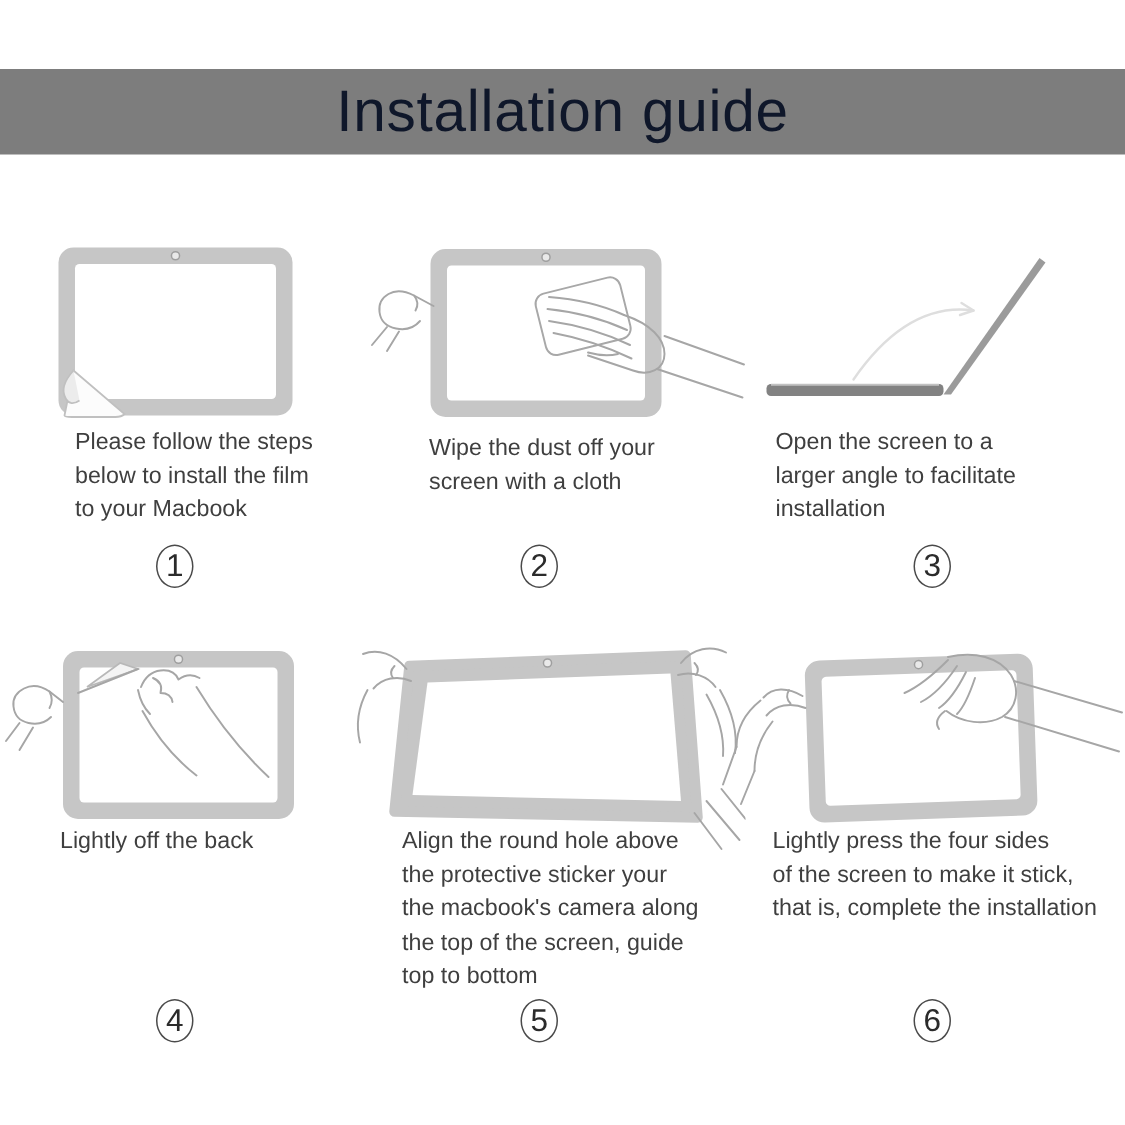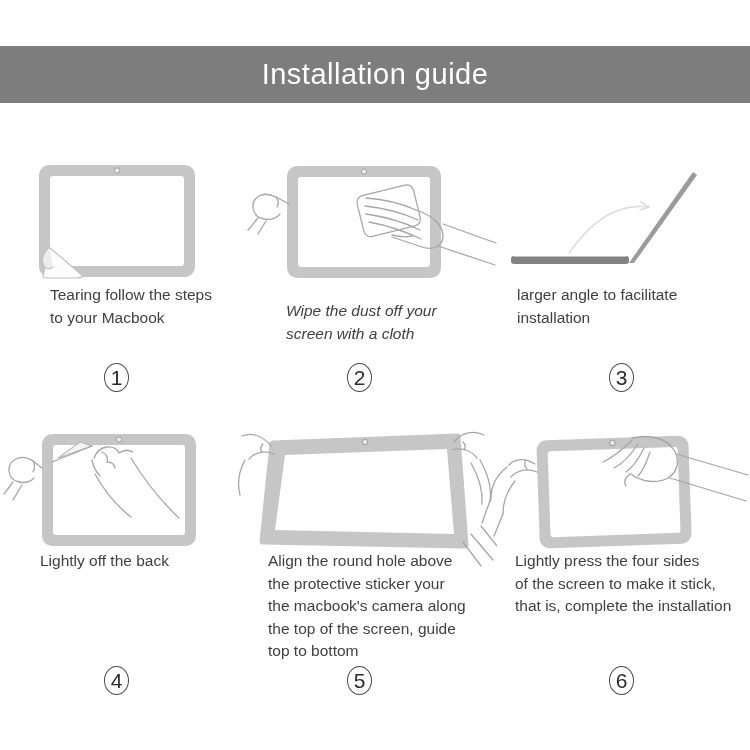--- a/index.html
+++ b/index.html
@@ -1,38 +1,38 @@
 <!DOCTYPE html>
 <html><head>
 <meta charset="utf-8">
 <style>
   html,body{margin:0;padding:0;background:#fff;}
   #page{position:relative;width:750px;height:750px;background:#ffffff;overflow:hidden;
         font-family:"Liberation Sans",sans-serif;}
   #header{position:absolute;left:0;top:46px;width:750px;height:57px;background:#7d7d7d;
           display:flex;align-items:center;justify-content:center;}
-  #header .title{color:#ffffff;font-size:29px;font-weight:400;letter-spacing:.5px;}
+  #header .title{color:#0f172a;font-size:39px;font-weight:400;letter-spacing:.5px;}
   .cell{position:absolute;}
   .illus{position:absolute;}
   .caption{position:absolute;color:#3f3f3f;font-size:15.5px;line-height:22.5px;
            white-space:nowrap;}
   .badge{position:absolute;width:25px;height:29px;border:1.5px solid #4a4a4a;border-radius:50%;
          display:flex;align-items:center;justify-content:center;
          font-size:21px;color:#2b2b2b;box-sizing:border-box;}
   
   #cell1{left:0;top:160px;width:235px;height:250px;}
   #cell2{left:235px;top:160px;width:262px;height:250px;}
   #cell3{left:497px;top:160px;width:253px;height:250px;}
   
   #cell4{left:0;top:428px;width:235px;height:300px;}
   #cell5{left:235px;top:428px;width:262px;height:300px;}
   #cell6{left:480px;top:428px;width:270px;height:300px;}
 
   #cell1 .caption{left:50px;top:124px;}
-  #cell2 .caption{left:51px;top:140px;font-style:italic;}
+  #cell2 .caption{left:51px;top:128px;}
   #cell3 .caption{left:20px;top:124px;}
   #cell4 .caption{left:40px;top:122px;}
   #cell5 .caption{left:33px;top:122px;}
   #cell6 .caption{left:35px;top:122px;}
 
   #cell1 .badge{left:104px;top:203px;}
   #cell2 .badge{left:112px;top:203px;}
   #cell3 .badge{left:112px;top:203px;}
   #cell4 .badge{left:104px;top:238px;}
   #cell5 .badge{left:112px;top:238px;}
@@ -55,21 +55,22 @@
 
   <div class="cell" id="cell1">
     <svg class="illus" style="left:36px;top:3px" width="162" height="120" viewBox="0 0 162 120">
       <rect class="frame" x="3" y="2" width="156" height="112" rx="10"></rect>
       <rect class="screen" x="14" y="13" width="134" height="90" rx="3"></rect>
       <circle class="cam" cx="81" cy="7.5" r="2.7"></circle>
       <path d="M7,114 L13,84 L47,113 Q45,115 41,115 L12,115 Q7,115 7,114 Z" fill="#fcfcfc" stroke="#c0c0c0" stroke-width="1.2"></path>
       <path d="M13,84 Q3,95 8,103 Q11,108 17,104" fill="#ececec" stroke="#c0c0c0" stroke-width="1.2"></path>
     </svg>
     <div class="caption">
-      <div>Tearing follow the steps</div>
+      <div>Please follow the steps</div>
+      <div>below to install the film</div>
       <div>to your Macbook</div>
     </div>
     <div class="badge">
       <span>1</span>
     </div>
   </div>
 
   <div class="cell" id="cell2">
     <svg class="illus" style="left:11px;top:0" width="251" height="125" viewBox="0 0 251 125">
       <rect class="frame" x="41" y="6" width="154" height="112" rx="10"></rect>
@@ -106,20 +107,21 @@
 
   <div class="cell" id="cell3">
     <svg class="illus" style="left:8px;top:3px" width="242" height="112" viewBox="0 0 242 112">
       <path class="lt" d="M64,90 Q100,38 144,44"></path>
       <path class="lt" d="M144,44 l-8,-5 M144,44 l-9,3"></path>
       <polygon points="124,100 188,9 192,12 129,100" fill="#9b9b9b"></polygon>
       <rect x="6" y="93" width="118" height="8" rx="3" fill="#828282"></rect>
       <line x1="9" y1="93.5" x2="121" y2="93.5" stroke="#c2c2c2" stroke-width="1.2"></line>
     </svg>
     <div class="caption">
+      <div>Open the screen to a</div>
       <div>larger angle to facilitate</div>
       <div>installation</div>
     </div>
     <div class="badge">
       <span>3</span>
     </div>
   </div>
 
   <div class="cell" id="cell4">
     <svg class="illus" style="left:0;top:2px" width="235" height="125" viewBox="0 0 235 125">

